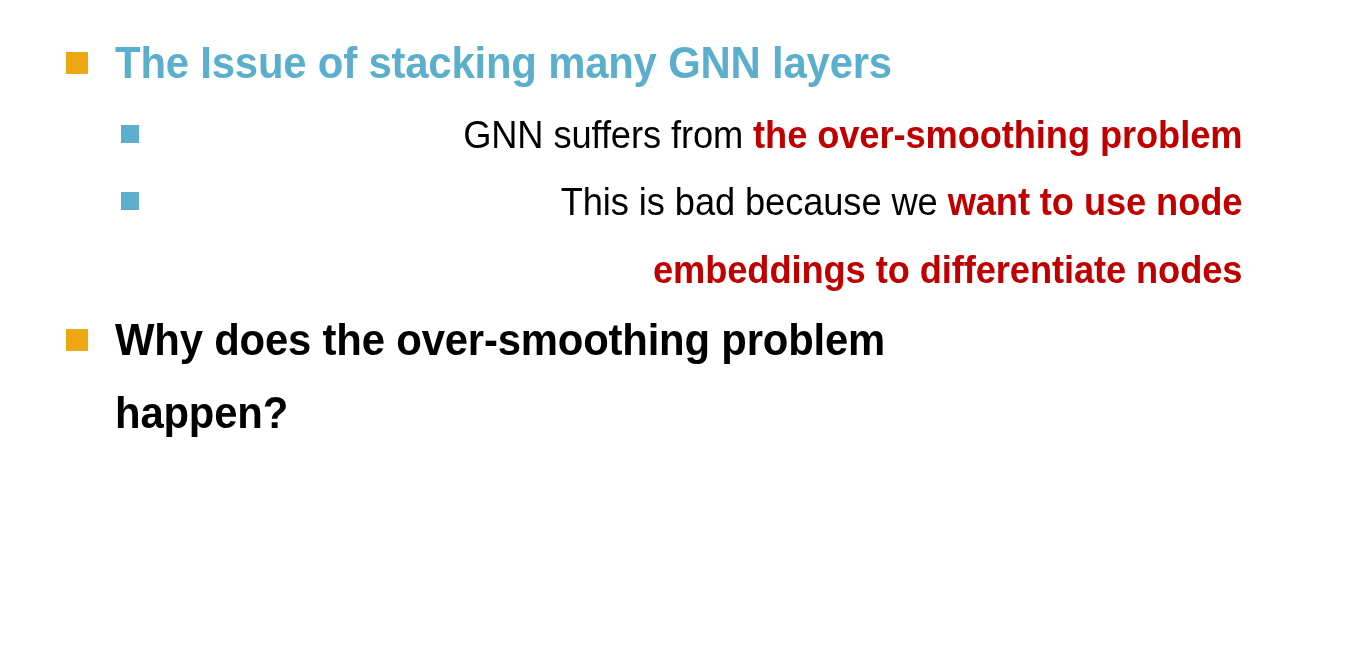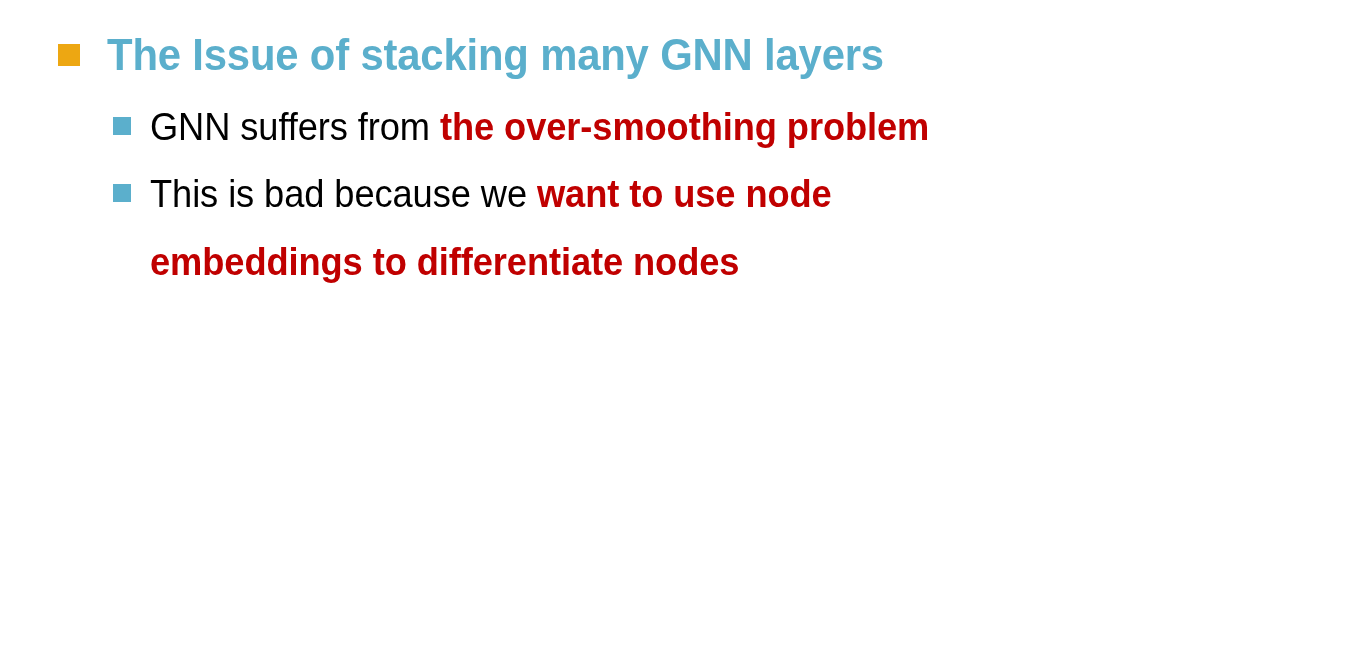--- a/index.html
+++ b/index.html
@@ -19,21 +19,21 @@
     position: relative;
     width: 1352px;
     height: 668px;
     background: #ffffff;
     box-sizing: border-box;
     padding: 18px 20px 0 0;
   }
 
   .bullet-list {
     list-style: none;
-    margin: 0;
+    margin: 8px;
     padding: 0;
   }
 
   
   .bullet {
     position: relative;
     display: block;
   }
 
   .marker {
@@ -64,20 +64,21 @@
     font-weight: bold;
     line-height: 1.63;
     letter-spacing: -0.2px;
     color: #000000;
   }
 
   
   .level2 {
     padding-left: 150px;
     margin-bottom: 0px;
+    text-align: right;
   }
   .level2 > .marker {
     width: 18px;
     height: 18px;
     background: #5BAFCC;
     left: 113px;
     top: 24px;
   }
   .level2 .bullet-text {
     font-size: 39px;
@@ -126,15 +127,22 @@
 
 
     <li class="bullet level2">
       <span class="marker" style="background: rgb(91, 175, 204);"></span>
       <span class="bullet-text">
         <span class="hang"><span class="t-black t-normal" style="color: rgb(0, 0, 0);">This is bad because we </span><span class="t-red" style="color: rgb(192, 0, 0);">want to use node</span></span>
         <span class="hang t-red" style="color: rgb(192, 0, 0);">embeddings to differentiate nodes</span>
       </span>
     </li>
 
+    <li class="bullet level1">
+      <span class="marker" style="background: rgb(237, 167, 18);"></span>
+      <span class="bullet-text">
+        <span class="hang t-black t-bold" style="color: rgb(0, 0, 0);">Why does the over-smoothing problem</span>
+        <span class="hang t-black t-bold" style="color: rgb(0, 0, 0);">happen?</span>
+      </span>
+    </li>
 
   </ul>
 </div>
 
 </body></html>

